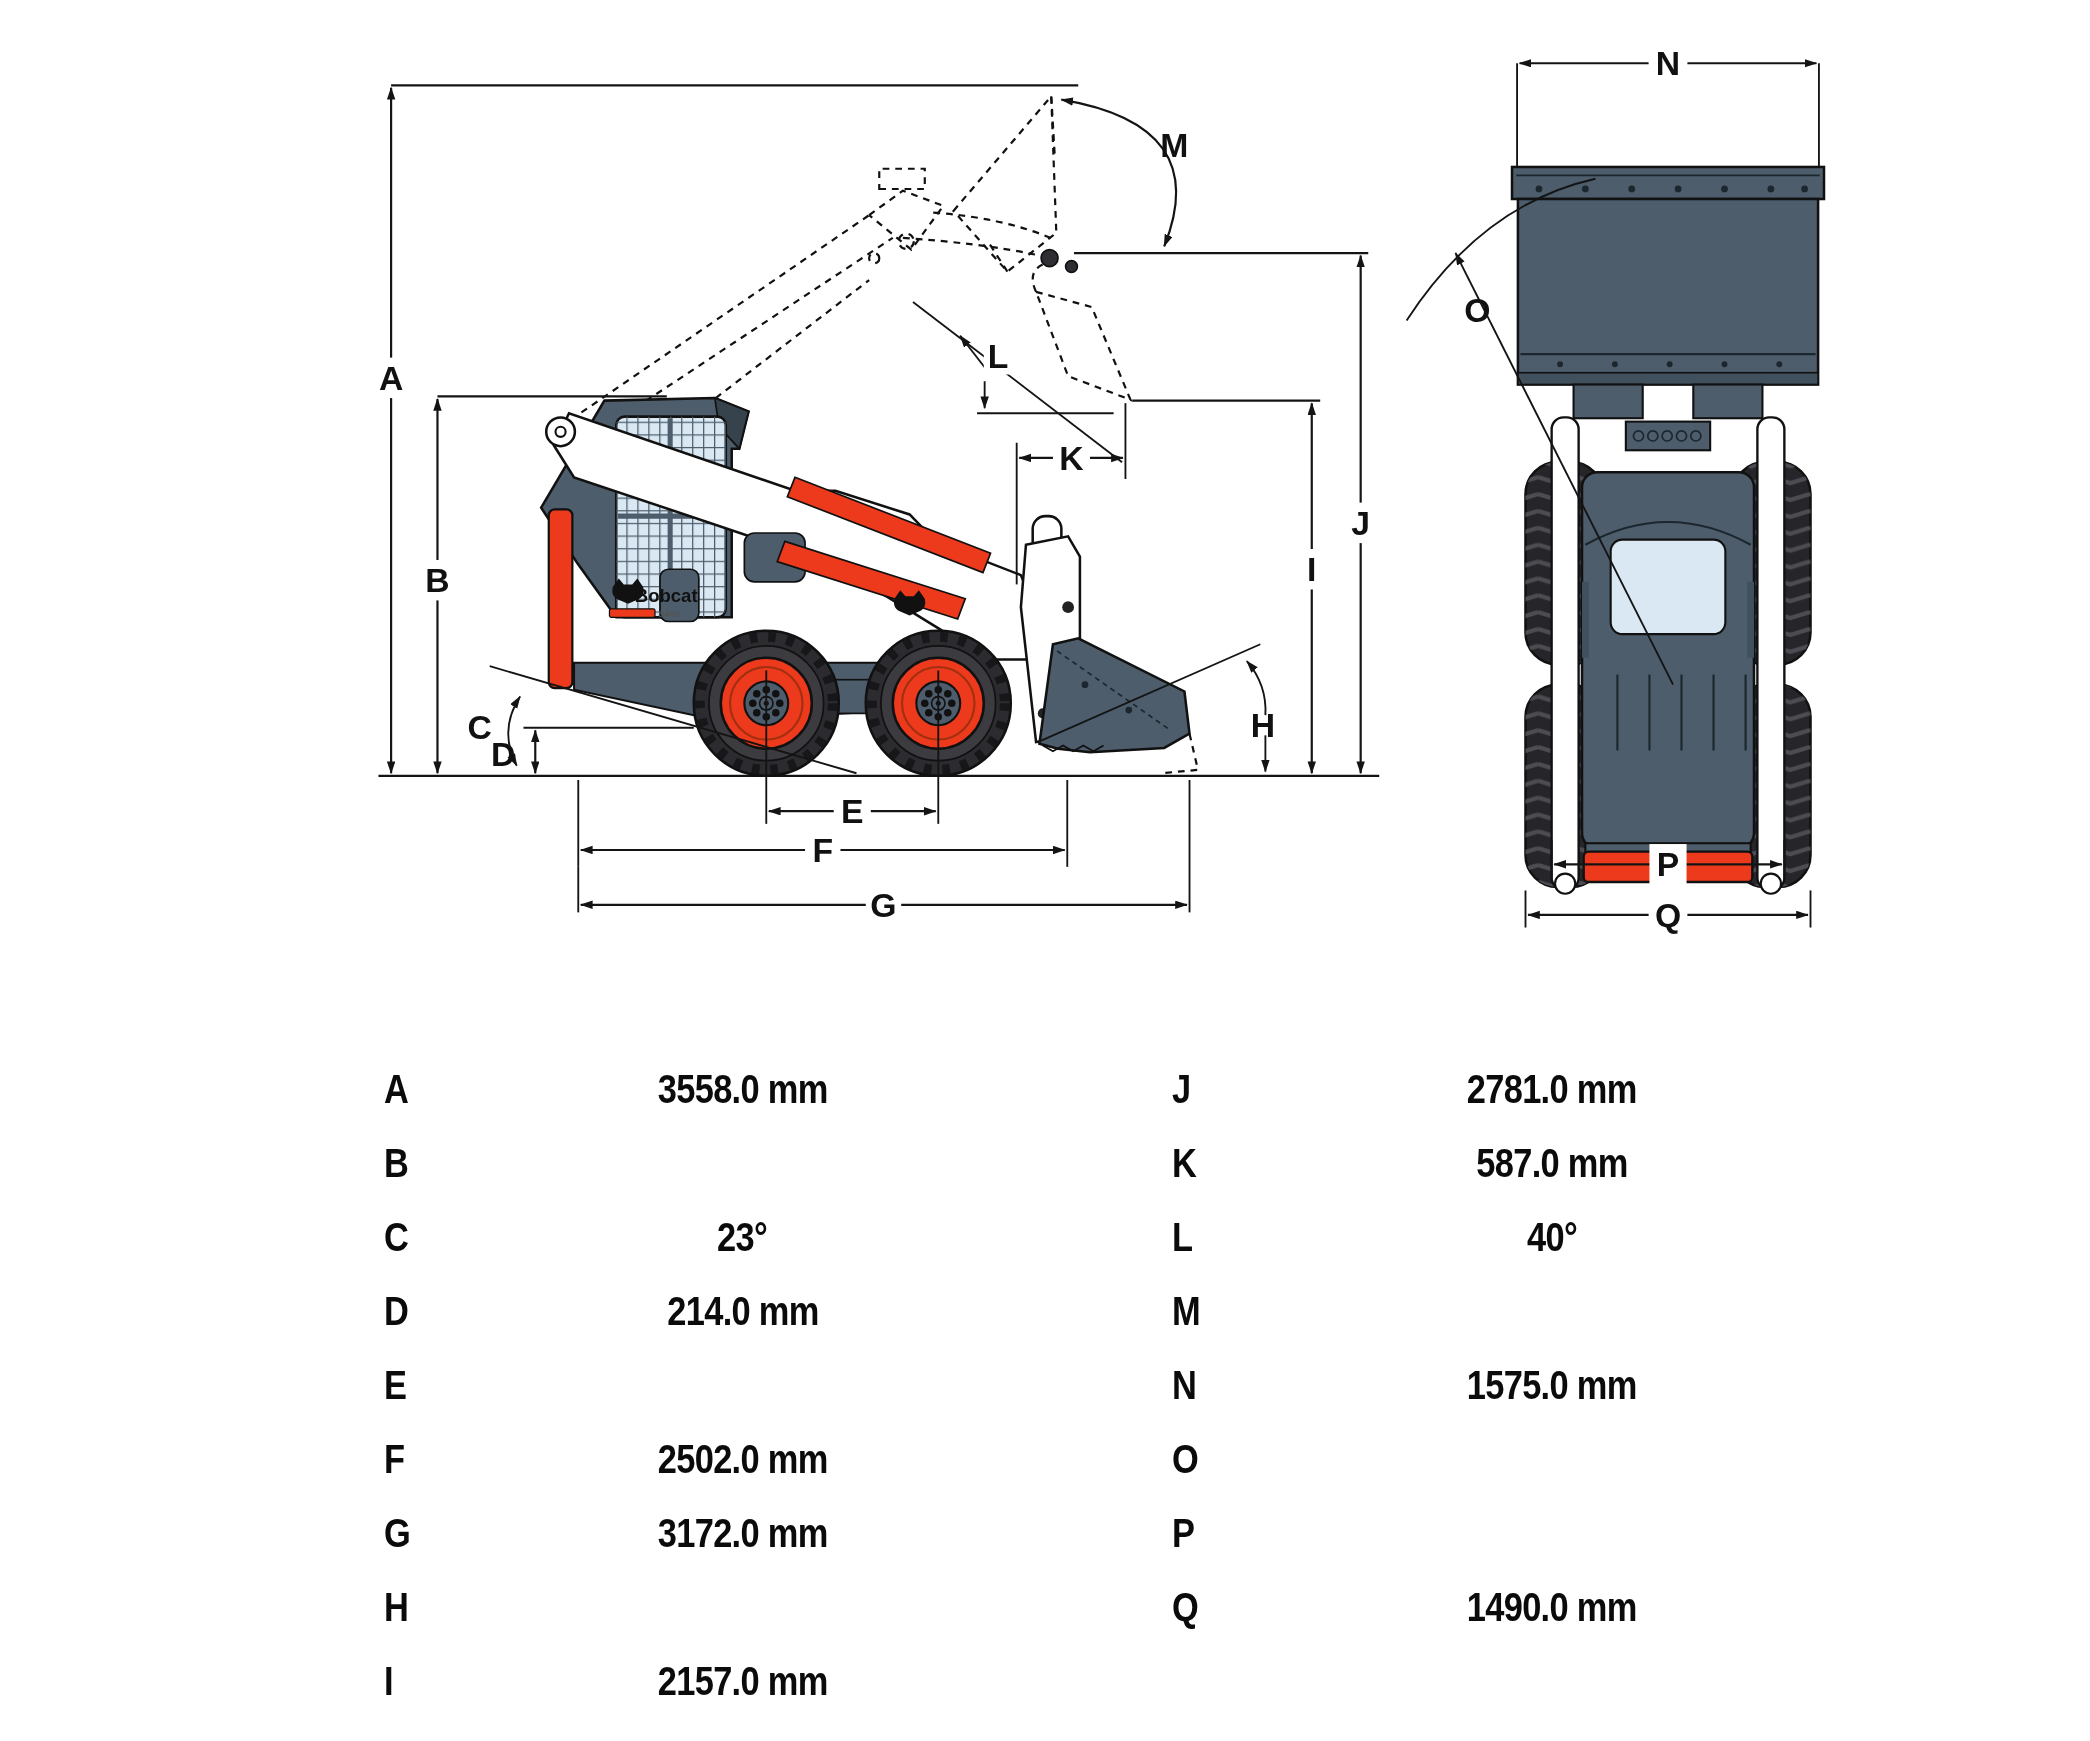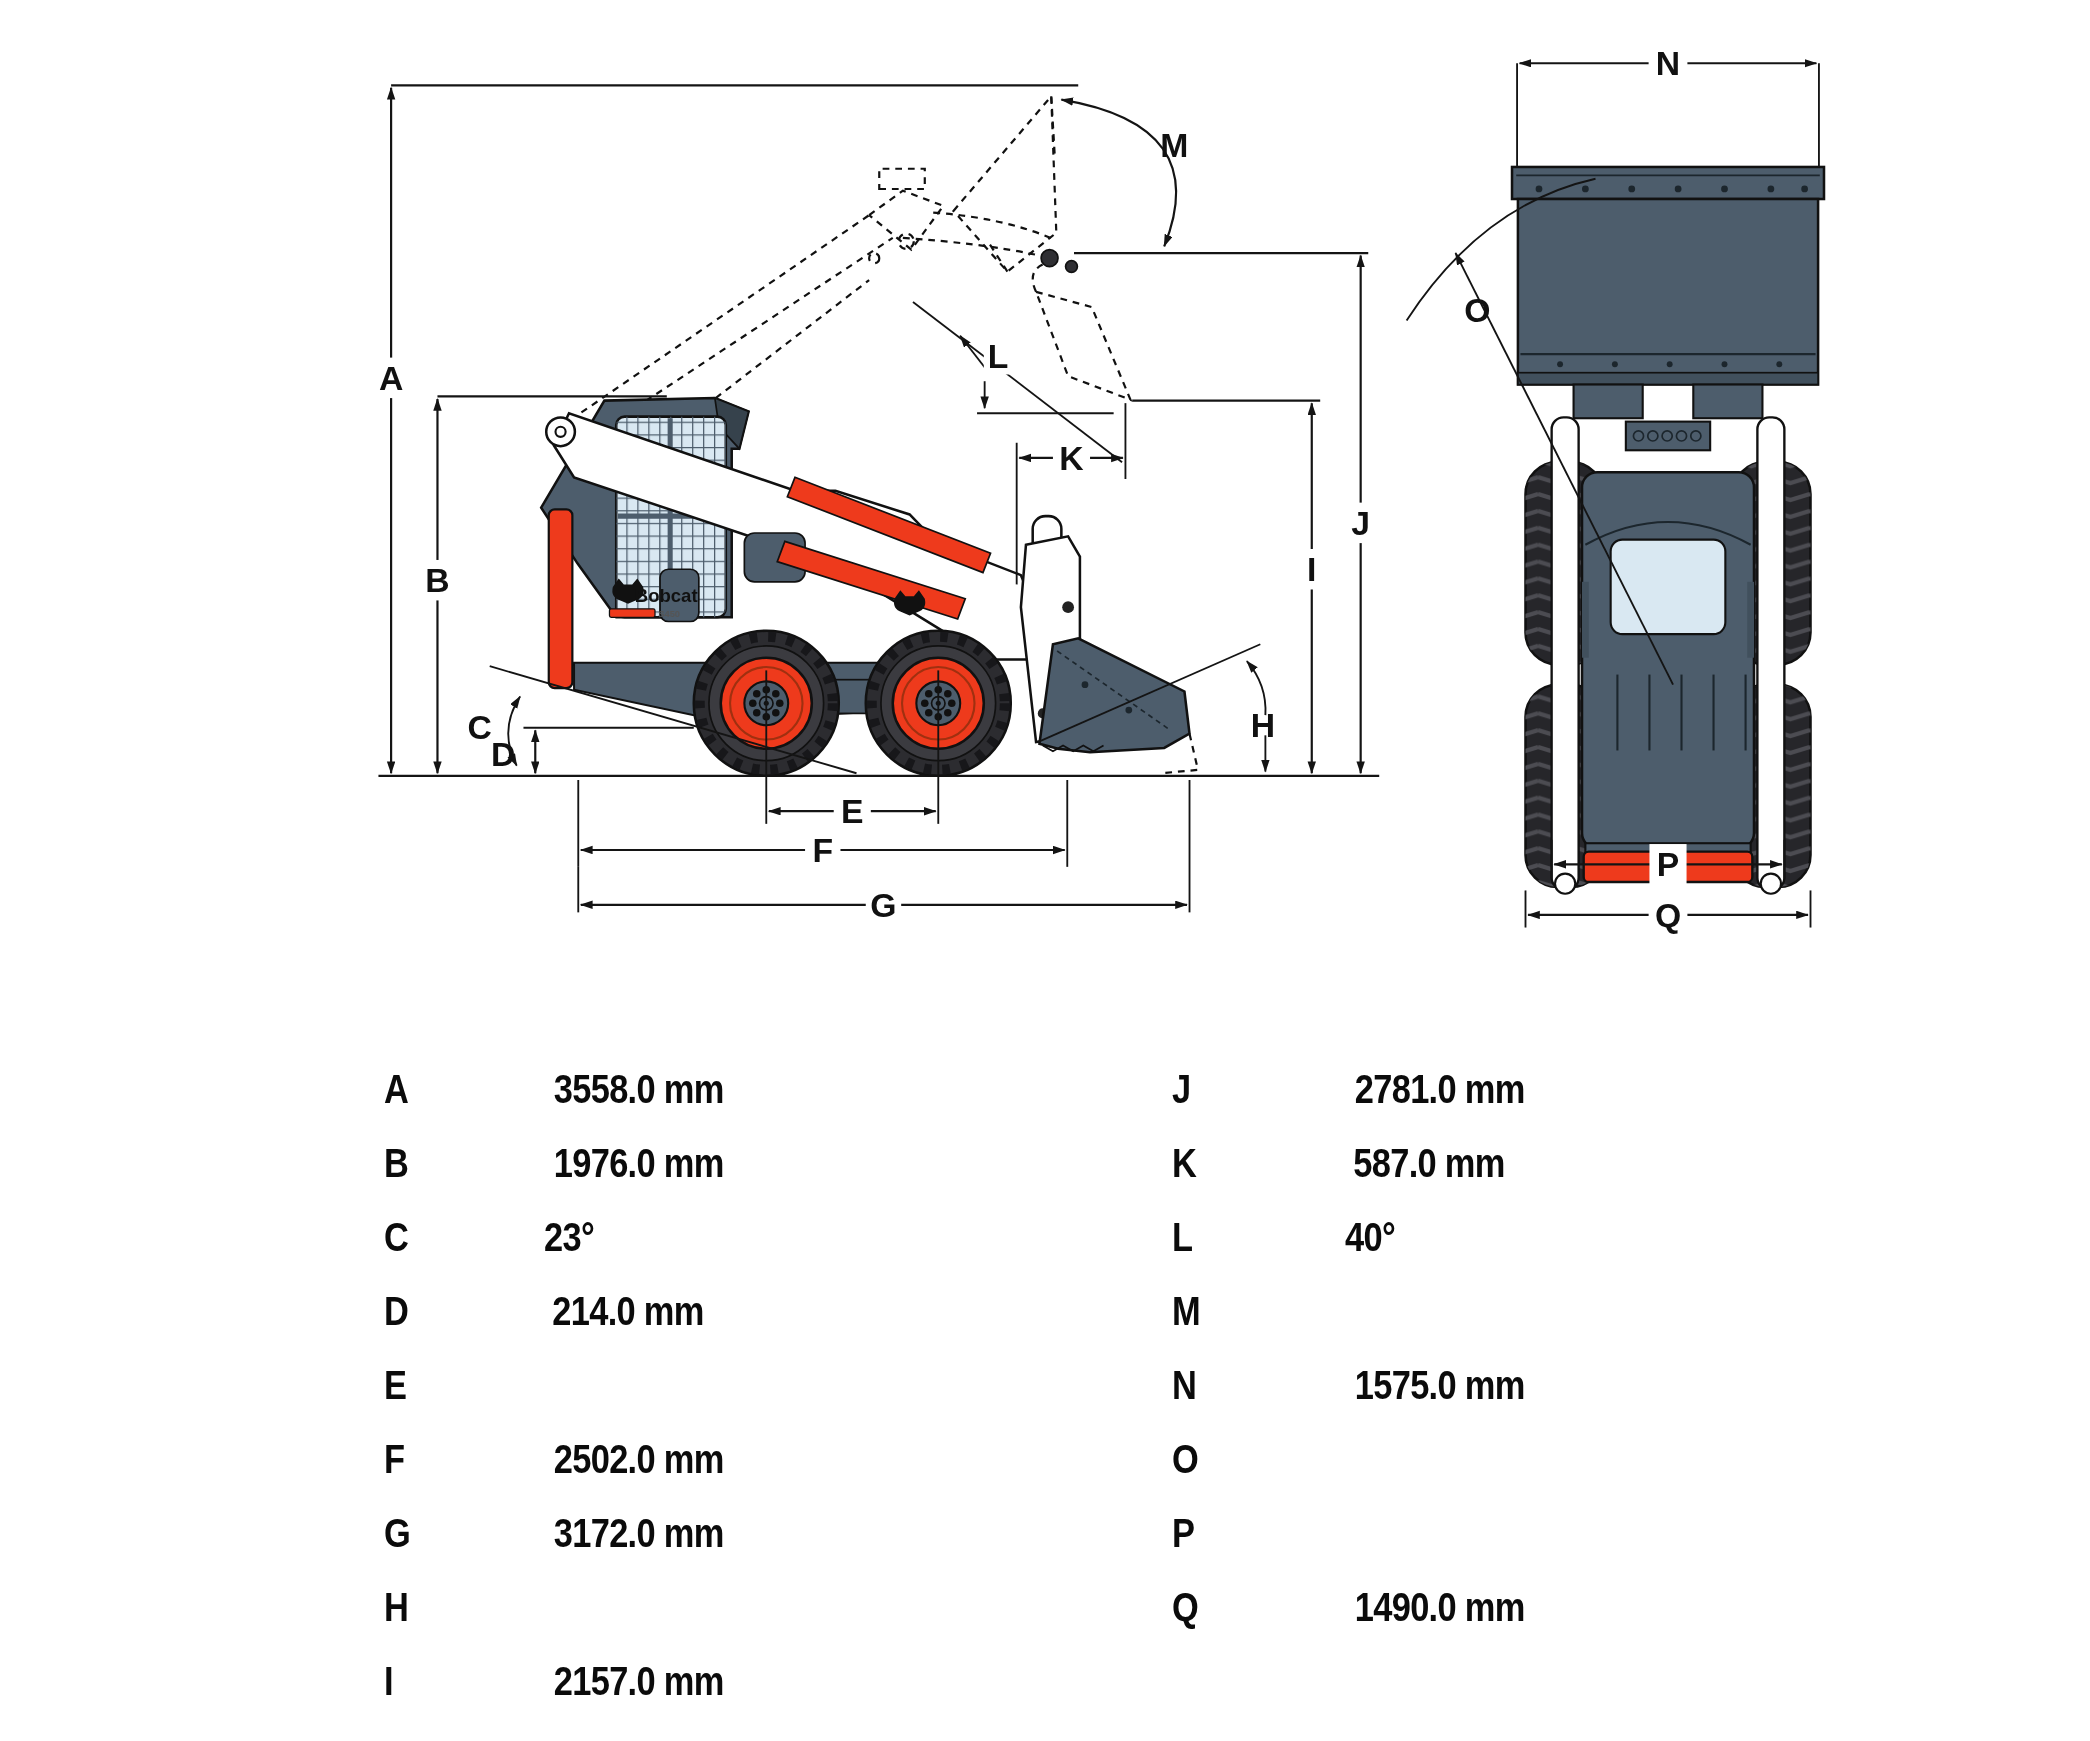--- a/index.html
+++ b/index.html
@@ -6,21 +6,21 @@
   .page{position:relative;width:2091px;height:1741px;background:#fff;overflow:hidden;
         font-family:"Liberation Sans",sans-serif;}
   .svg-abs{position:absolute;}
   
   .spec-col{position:absolute;top:1052px;}
   .spec-col-left{left:384px;width:565px;}
   .spec-col-right{left:1172px;width:599px;}
   .spec-row{display:flex;align-items:center;height:74px;}
   .spec-letter{width:156px;font-size:40px;font-weight:700;color:#0b0b0b;}
   .spec-col-right .spec-letter{width:169px;}
-  .spec-value{width:405px;text-align:left;font-size:40px;font-weight:700;color:#0b0b0b;}
+  .spec-value{width:405px;text-align:center;font-size:40px;font-weight:700;color:#0b0b0b;}
   .spec-col-right .spec-value{width:422px;text-decoration:underline;}
   .spec-letter span{display:inline-block;transform:scaleX(.86);transform-origin:left center;white-space:nowrap;}
   .spec-value span{display:inline-block;transform:scaleX(.86);transform-origin:center center;white-space:nowrap;letter-spacing:-0.8px;}
   
   text.dim{font-family:"Liberation Sans",sans-serif;font-weight:700;font-size:40px;fill:#111;}
   text.brand{font-family:"Liberation Sans",sans-serif;font-weight:700;font-size:22px;fill:#111;}
   text.model{font-family:"Liberation Sans",sans-serif;font-weight:700;font-size:11px;fill:#555;}
   .dimline{stroke:#141414;stroke-width:2.6;fill:none;}
   .thin{stroke:#141414;stroke-width:2.2;fill:none;}
   .dash{stroke:#111;stroke-width:2.6;fill:none;stroke-dasharray:8 7;}
@@ -359,21 +359,20 @@
     </g>
   </svg>
 
   <div class="spec-col spec-col-left">
       <div class="spec-row">
         <div class="spec-letter"><span>A</span></div>
         <div class="spec-value"><span>3558.0 mm</span></div>
       </div>
       <div class="spec-row">
         <div class="spec-letter"><span>B</span></div>
-        <div class="spec-value"><span>1976.0 mm</span></div>
       </div>
       <div class="spec-row">
         <div class="spec-letter"><span>C</span></div>
         <div class="spec-value"><span>23°</span></div>
       </div>
       <div class="spec-row">
         <div class="spec-letter"><span>D</span></div>
         <div class="spec-value"><span>214.0 mm</span></div>
       </div>
       <div class="spec-row">

